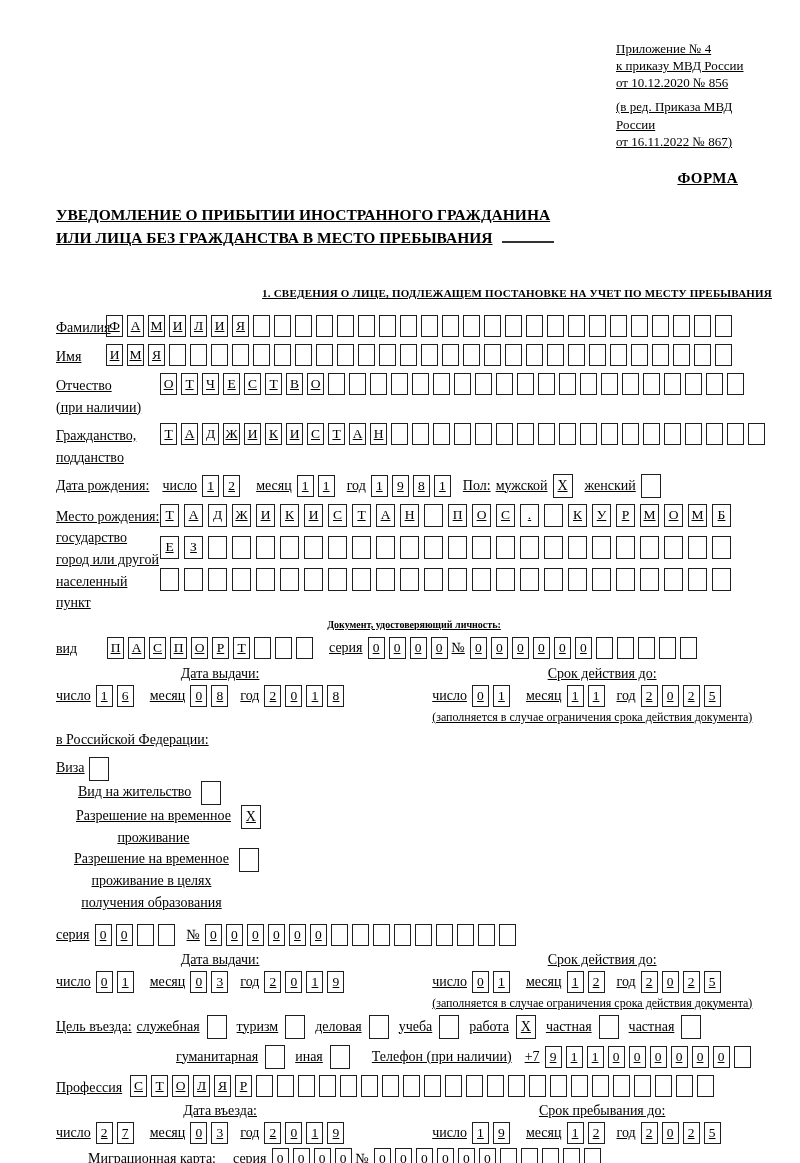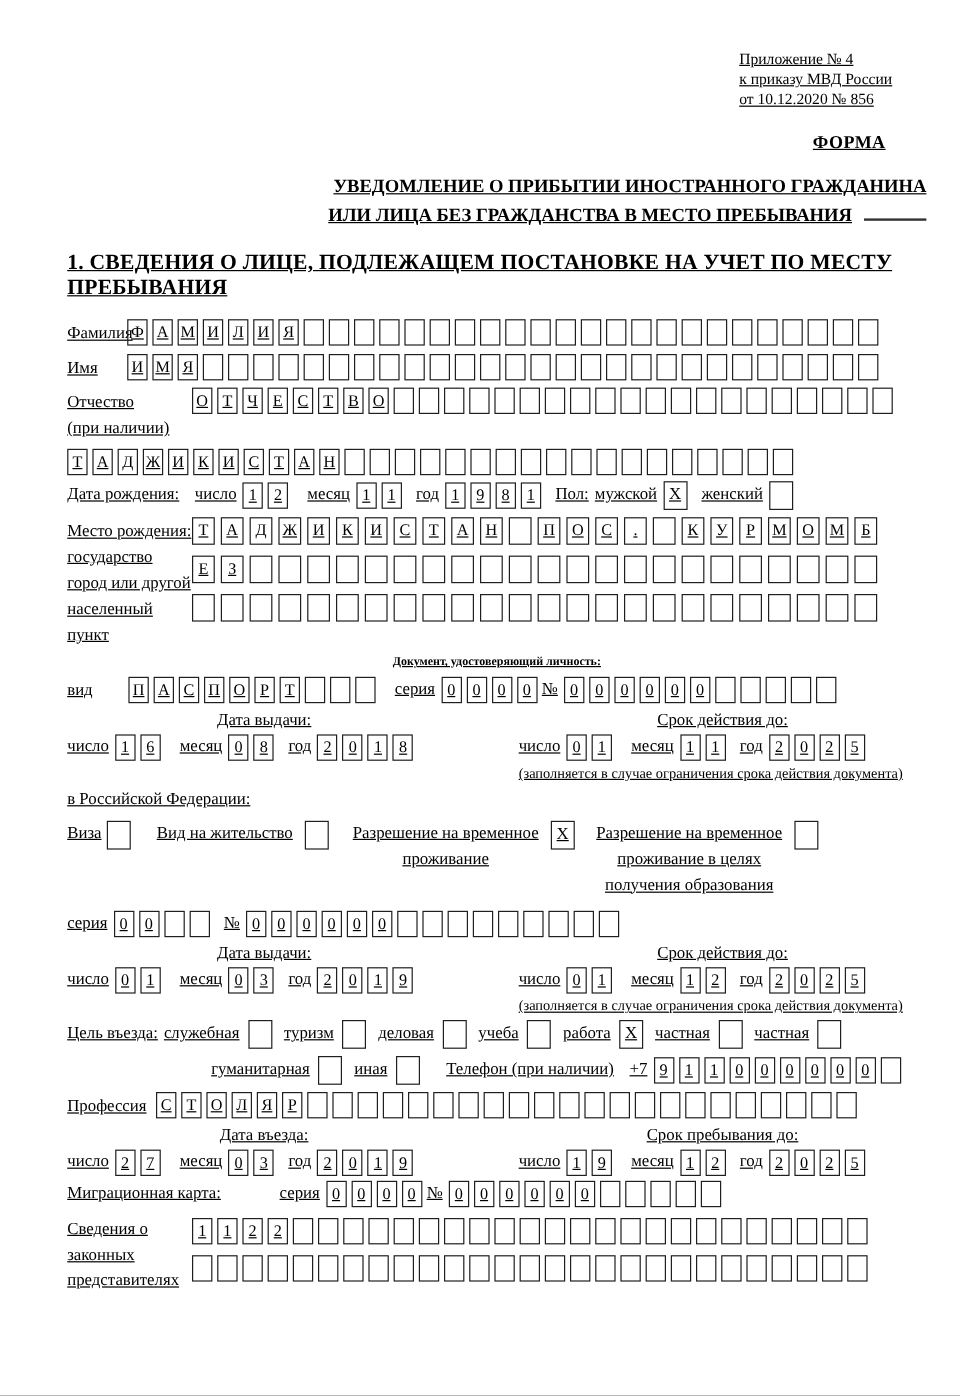--- a/index.html
+++ b/index.html
@@ -4,63 +4,67 @@
 <style>
   html,body{margin:0;padding:0;background:#888;}
   .page{
     width:800px;height:1163px;background:#ffffff;color:#000;
     font-family:"Liberation Serif","DejaVu Serif",serif;font-size:14px;
     box-sizing:border-box;padding:40px 28px 0 56px;overflow:hidden;position:relative;text-decoration:underline;
   }
   .appendix{margin-left:560px;font-size:13px;line-height:1.32;}
   .edition{margin-top:7px;}
   .forma{font-weight:bold;text-align:right;padding-right:34px;margin-top:20px;font-size:15px;letter-spacing:.4px;}
-  .title{text-align:right;font-weight:bold;font-size:15.5px;margin-top:16px;line-height:1.5;}
+  .title{text-align:left;font-weight:bold;font-size:15.5px;margin-top:16px;line-height:1.5;}
   .blank-underline{display:inline-block;width:52px;border-bottom:2px solid #333;height:2px;margin-left:10px;}
-  .sec-heading{font-weight:bold;font-size:18px;margin-top:17px;margin-bottom:16px;text-align:left;letter-spacing:.2px;}
+  .sec-heading{font-weight:bold;font-size:11px;margin-top:38px;margin-bottom:16px;text-align:right;letter-spacing:.2px;}
   .boxrow{display:flex;align-items:flex-start;margin-bottom:5px;}
   .rowlabel{flex:none;padding-top:2px;line-height:1.55;}
   .lw50{width:50px;} .lw104{width:104px;} .lw51{width:51px;} .lw74{width:74px;}
   .cells{display:inline-flex;flex-wrap:nowrap;vertical-align:middle;}
   .cell{flex:none;width:17px;height:22px;box-sizing:border-box;border:1.5px solid #1f1f1f;margin-right:4px;
         text-align:center;line-height:19px;font-size:13.5px;}
   .wide .cell{width:19px;height:23px;margin-right:5px;}
   .checkbox{display:inline-block;width:20px;height:24px;box-sizing:border-box;border:1.5px solid #1f1f1f;
         text-align:center;line-height:21px;font-size:14px;vertical-align:middle;}
   .inlinerow{display:flex;align-items:center;margin-bottom:6px;}
-  .lbl{margin-right:5px;white-space:nowrap;}
+  .lbl{margin-right:5px;white-space:nowrap;text-align:right;}
   .sp{margin-left:12px;}
   .sp2{margin-left:8px;}
   .multirows .cellsblock{display:flex;flex-direction:column;}
   .cellsblock .cells{margin-bottom:9px;}
   .center-bold{text-align:center;font-weight:bold;font-size:10px;margin:2px 0 6px;}
   .datepair{display:flex;margin-top:2px;margin-bottom:4px;gap:24px;}
   .dategroup{width:340px;}
   .rightgrp{margin-left:24px;width:352px;}
   .dateheading{text-align:center;margin-bottom:3px;}
   .dateline{display:flex;align-items:center;}
   .datenote{font-size:12px;margin-top:3px;white-space:nowrap;}
   .paraline{line-height:1.6;}
-  .permit-row{display:flex;align-items:flex-start;margin:6px 0 10px;}
+  .permit-row{display:flex;align-items:flex-start;margin:6px 0 10px;flex-direction:column;}
   .permit-opt{display:flex;align-items:flex-start;}
   .permit-label{text-align:center;line-height:1.55;margin-right:10px;}
   .permit-opt .checkbox{margin-top:0;}
   .opt{display:flex;align-items:center;margin-right:10px;}
   .opt .checkbox{margin-left:7px;}
   .indent120{margin-left:120px;}
 </style>
 </head>
 <body>
 
 <div class="page">
 
   <div class="appendix">
     <div>Приложение № 4</div>
     <div>к приказу МВД России</div>
     <div>от 10.12.2020 № 856</div>
+    <div class="edition">
+      <div>(в ред. Приказа МВД России</div>
+      <div>от 16.11.2022 № 867)</div>
+    </div>
   </div>
 
   <div class="forma">ФОРМА</div>
 
   <div class="title">
     <div>УВЕДОМЛЕНИЕ О ПРИБЫТИИ ИНОСТРАННОГО ГРАЖДАНИНА</div>
     <div><span>ИЛИ ЛИЦА БЕЗ ГРАЖДАНСТВА В МЕСТО ПРЕБЫВАНИЯ</span><span class="blank-underline"></span></div>
   </div>
 
   <div class="sec-heading">1. СВЕДЕНИЯ О ЛИЦЕ, ПОДЛЕЖАЩЕМ ПОСТАНОВКЕ НА УЧЕТ ПО МЕСТУ ПРЕБЫВАНИЯ</div>
@@ -168,20 +172,24 @@
         <span class="cell"></span>
         <span class="cell"></span>
         <span class="cell"></span>
         <span class="cell"></span>
         <span class="cell"></span>
         <span class="cell"></span>
       </div>
   </div>
 
   <div class="boxrow">
+    <div class="rowlabel lw104">
+      <div>Гражданство,</div>
+      <div>подданство</div>
+    </div>
     <div class="cells">
         <span class="cell">Т</span>
         <span class="cell">А</span>
         <span class="cell">Д</span>
         <span class="cell">Ж</span>
         <span class="cell">И</span>
         <span class="cell">К</span>
         <span class="cell">И</span>
         <span class="cell">С</span>
         <span class="cell">Т</span>

